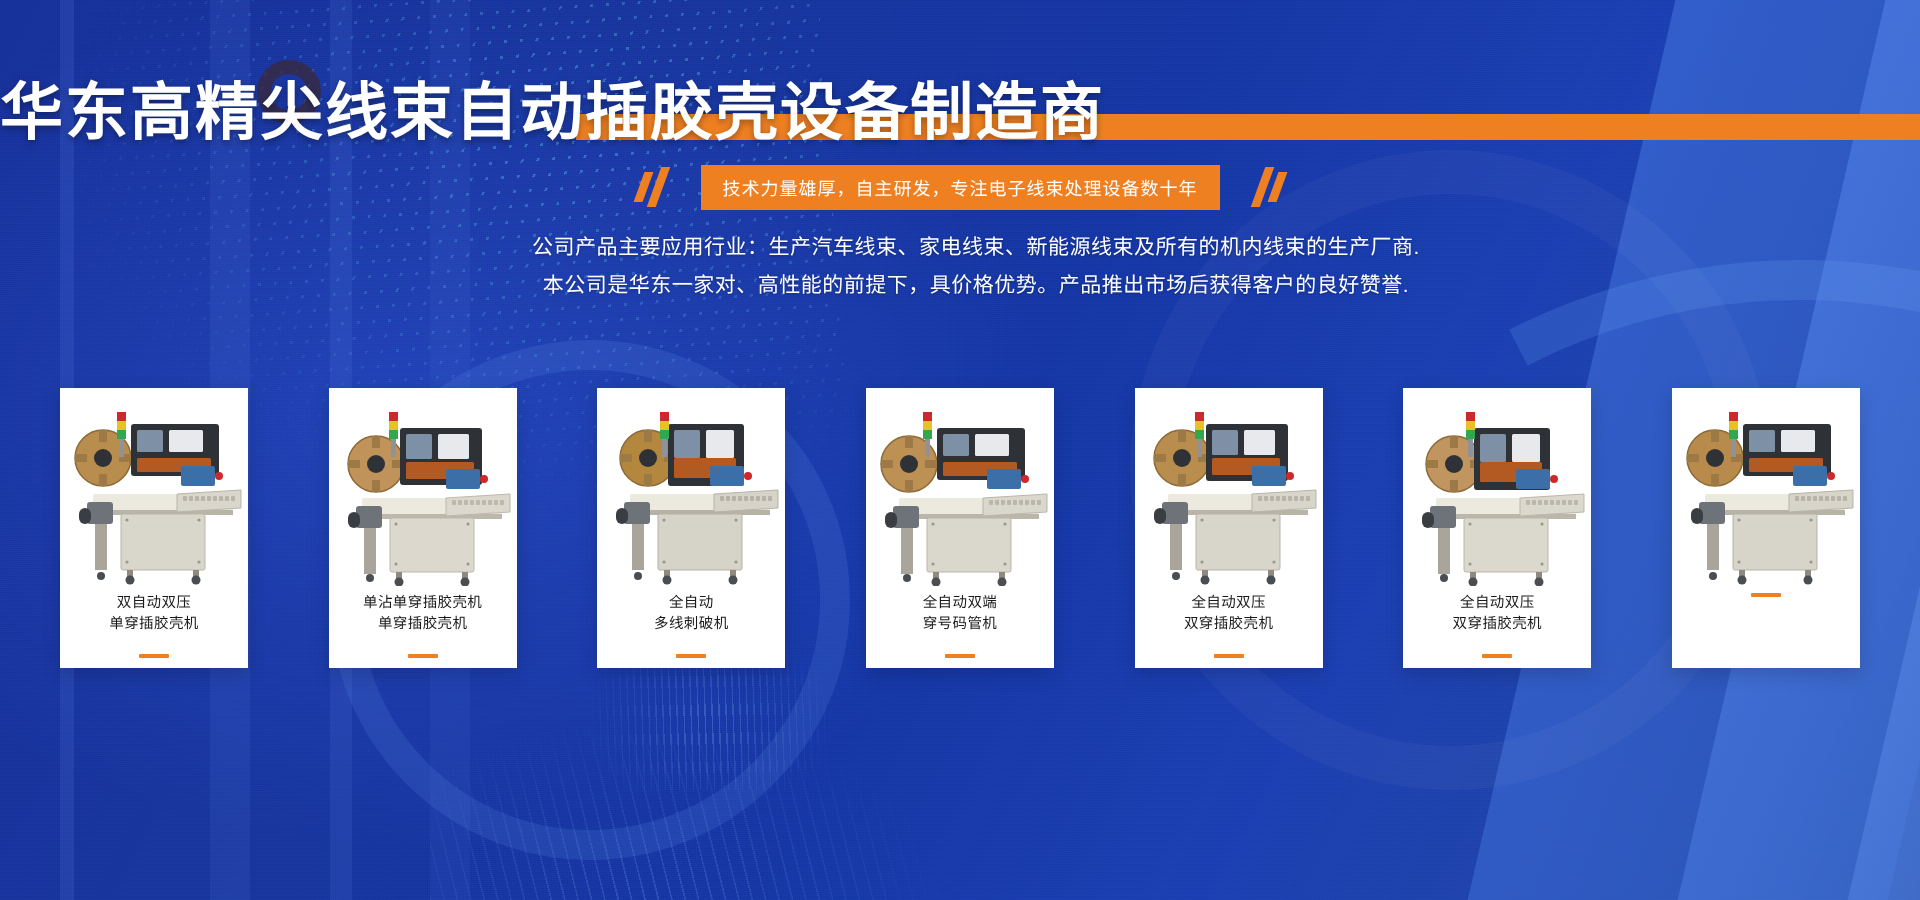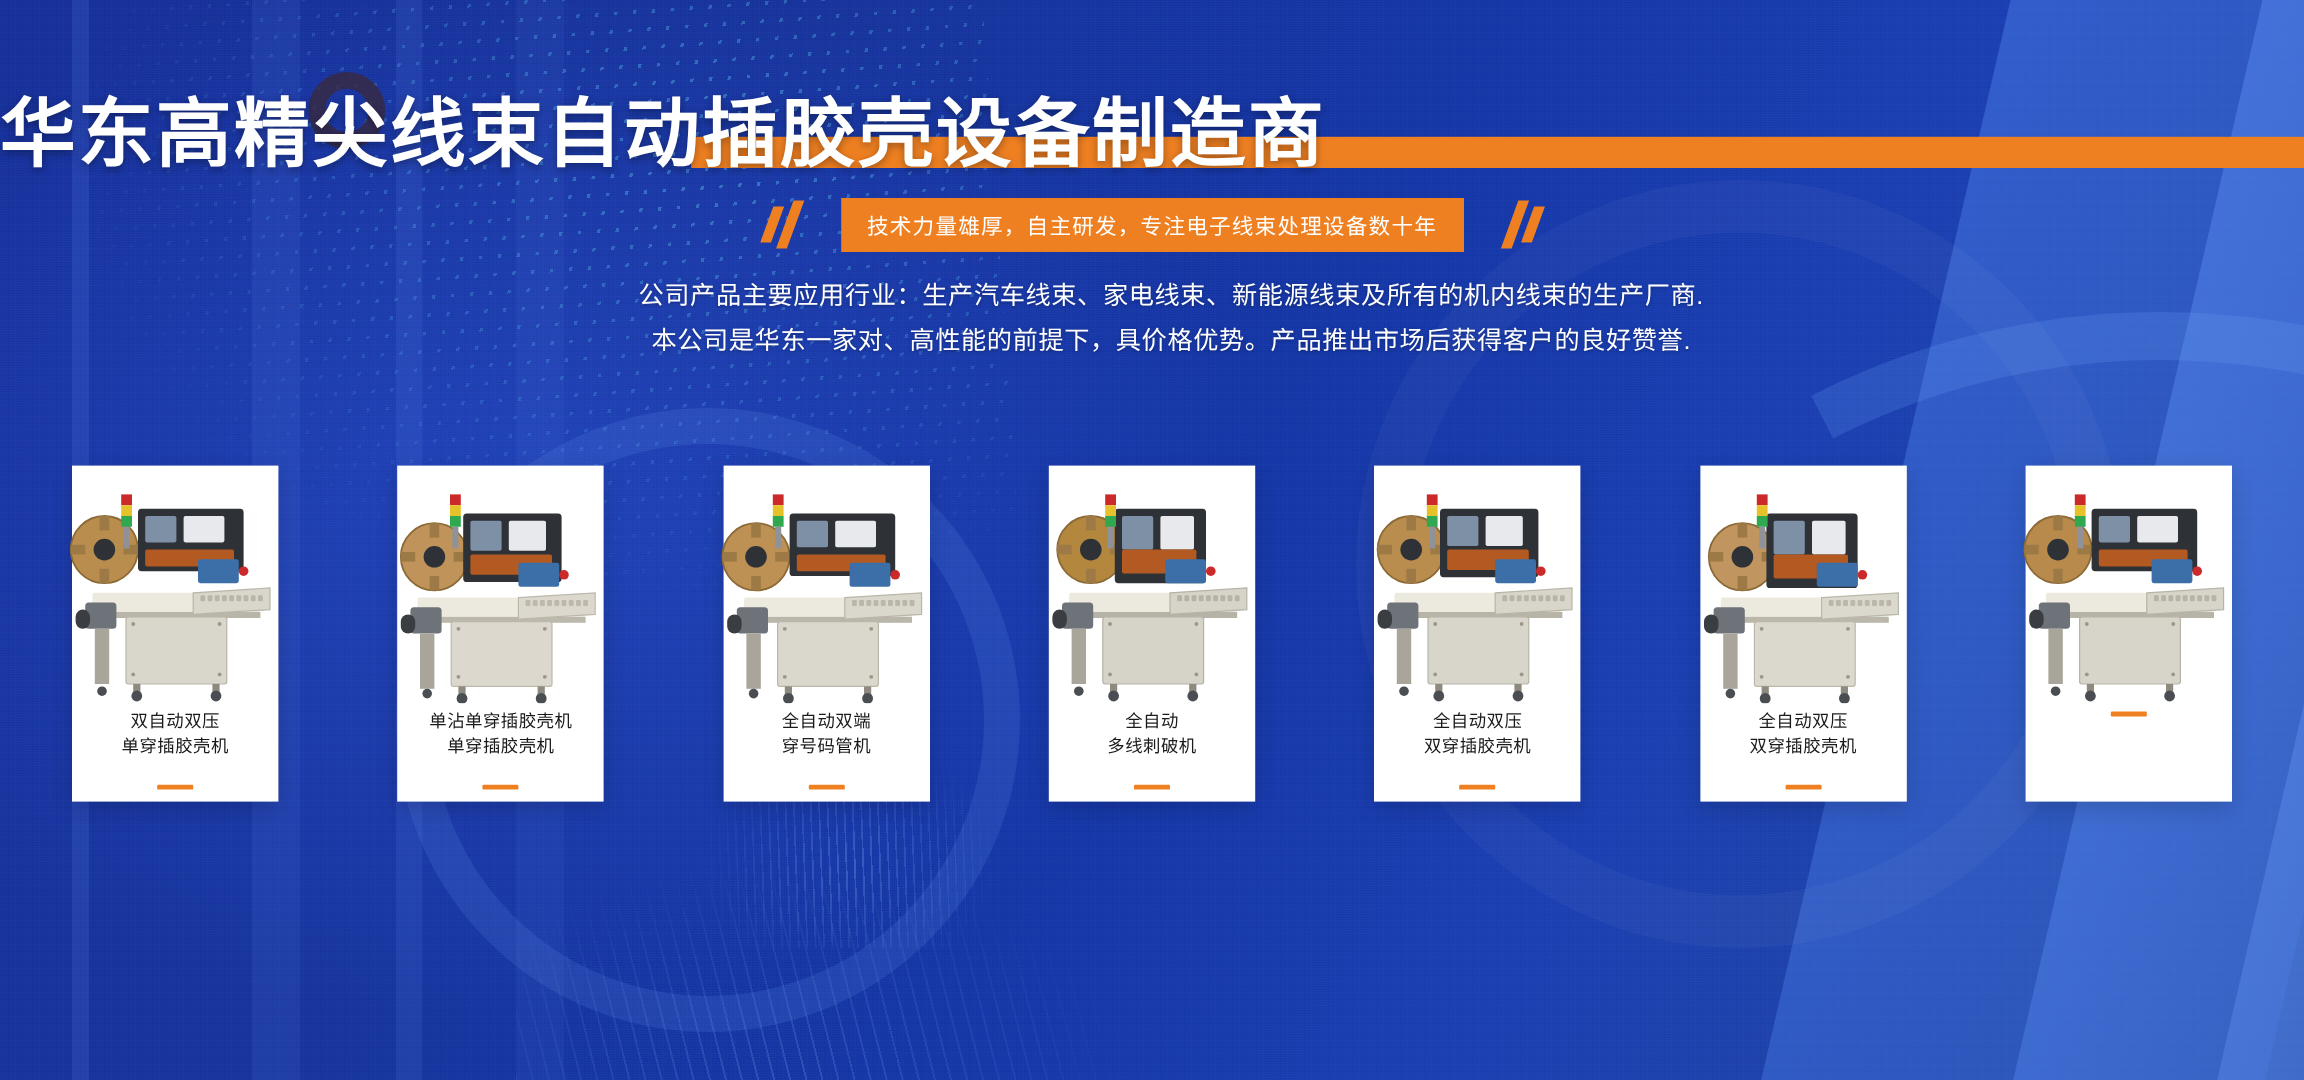--- a/index.html
+++ b/index.html
@@ -186,24 +186,24 @@
   }
   .para p{ white-space:nowrap; }
 
   
   .cards{
     position:absolute; left:60px; top:388px;
     width:1800px; height:280px;
     display:flex; justify-content:space-between;
   }
   .card{
-    width:172px; height:280px;
+    width:188px; height:280px;
     background:#ffffff;
     display:flex; flex-direction:column;
-    align-items:flex-end;
+    align-items:center;
     box-shadow:0 6px 18px rgba(0,0,0,.16);
   }
   .card-img{
     width:188px; height:200px;
     display:flex; align-items:center; justify-content:center;
     overflow:hidden;
   }
   .card-img svg{ display:block; }
   .card-label{
     flex:1;
@@ -394,20 +394,86 @@
       <div>单沾单穿插胶壳机</div>
       <div>单穿插胶壳机</div>
     </div>
     <div class="card-underline"></div>
   </div>
 
   <div class="card">
     <div class="card-img">
   <svg width="178" height="196" viewBox="0 0 178 196">
 
+    <g transform="translate(16,38)">
+      <circle cx="30" cy="30" r="28" fill="#b4873f" stroke="#8c6a37" stroke-width="1.5"></circle>
+      <circle cx="30" cy="30" r="9" fill="#2e3136"></circle>
+      <rect x="26" y="2" width="8" height="12" fill="#9d7a45"></rect>
+      <rect x="26" y="46" width="8" height="12" fill="#9d7a45"></rect>
+      <rect x="2" y="26" width="12" height="8" fill="#9d7a45"></rect>
+      <rect x="46" y="26" width="12" height="8" fill="#9d7a45"></rect>
+    </g>
+
+    <rect x="66" y="34" width="76" height="62" rx="3" fill="#2e3136"></rect>
+    <rect x="72" y="40" width="26" height="28" rx="1.5" fill="#7d90a6"></rect>
+    <rect x="104" y="40" width="28" height="28" rx="1.5" fill="#e7e9ec"></rect>
+    <rect x="72" y="68" width="62" height="20" rx="1.5" fill="#c9611d" opacity=".85"></rect>
+
+    <rect x="108" y="76" width="34" height="20" rx="2" fill="#3c6fa8"></rect>
+    <circle cx="146" cy="86" r="4" fill="#cc2a2a"></circle>
+
+    <rect x="58" y="22" width="9" height="9" fill="#cc2a2a"></rect>
+    <rect x="58" y="31" width="9" height="9" fill="#e6c22a"></rect>
+    <rect x="58" y="40" width="9" height="9" fill="#2fa84f"></rect>
+    <rect x="60" y="49" width="5" height="18" fill="#8f9399"></rect>
+
+    <rect x="28" y="104" width="140" height="16" rx="2" fill="#eceade"></rect>
+    <rect x="28" y="120" width="140" height="5" fill="#b6b2a5"></rect>
+
+    <polygon points="112,104 176,100 176,118 112,122" fill="#d6d3c8" stroke="#b6b2a5" stroke-width="1"></polygon>
+    <g fill="#b6b2a5">
+      <rect x="118" y="106" width="4" height="5" rx="1"></rect>
+              <rect x="124" y="106" width="4" height="5" rx="1"></rect>
+              <rect x="130" y="106" width="4" height="5" rx="1"></rect>
+              <rect x="136" y="106" width="4" height="5" rx="1"></rect>
+              <rect x="142" y="106" width="4" height="5" rx="1"></rect>
+              <rect x="148" y="106" width="4" height="5" rx="1"></rect>
+              <rect x="154" y="106" width="4" height="5" rx="1"></rect>
+              <rect x="160" y="106" width="4" height="5" rx="1"></rect>
+              <rect x="166" y="106" width="4" height="5" rx="1"></rect>
+    </g>
+
+    <rect x="56" y="124" width="84" height="56" rx="2" fill="#d6d3c8" stroke="#b6b2a5" stroke-width="1"></rect>
+    <circle cx="62" cy="130" r="1.6" fill="#9b978a"></circle>
+    <circle cx="134" cy="130" r="1.6" fill="#9b978a"></circle>
+    <circle cx="62" cy="172" r="1.6" fill="#9b978a"></circle>
+    <circle cx="134" cy="172" r="1.6" fill="#9b978a"></circle>
+
+    <rect x="22" y="112" width="26" height="22" rx="3" fill="#6e7379"></rect>
+    <rect x="14" y="118" width="12" height="16" rx="6" fill="#3a3d42"></rect>
+    <rect x="30" y="134" width="12" height="46" fill="#a9a59a"></rect>
+
+    <rect x="62" y="180" width="6" height="8" fill="#8e8a80"></rect>
+    <rect x="128" y="180" width="6" height="8" fill="#8e8a80"></rect>
+    <circle cx="65" cy="190" r="4.5" fill="#4a4d52"></circle>
+    <circle cx="131" cy="190" r="4.5" fill="#4a4d52"></circle>
+    <circle cx="36" cy="186" r="4" fill="#4a4d52"></circle>
+  </svg>
+        </div>
+    <div class="card-label">
+      <div>全自动</div>
+      <div>多线刺破机</div>
+    </div>
+    <div class="card-underline"></div>
+  </div>
+
+  <div class="card">
+    <div class="card-img">
+  <svg width="178" height="196" viewBox="0 0 178 196">
+
     <g transform="translate(8,44)">
       <circle cx="30" cy="30" r="28" fill="#bd9054" stroke="#8c6a37" stroke-width="1.5"></circle>
       <circle cx="30" cy="30" r="9" fill="#2e3136"></circle>
       <rect x="26" y="2" width="8" height="12" fill="#9d7a45"></rect>
       <rect x="26" y="46" width="8" height="12" fill="#9d7a45"></rect>
       <rect x="2" y="26" width="12" height="8" fill="#9d7a45"></rect>
       <rect x="46" y="26" width="12" height="8" fill="#9d7a45"></rect>
     </g>
 
     <rect x="66" y="38" width="88" height="52" rx="3" fill="#2e3136"></rect>
@@ -460,86 +526,20 @@
       <div>全自动双端</div>
       <div>穿号码管机</div>
     </div>
     <div class="card-underline"></div>
   </div>
 
   <div class="card">
     <div class="card-img">
   <svg width="178" height="196" viewBox="0 0 178 196">
 
-    <g transform="translate(16,38)">
-      <circle cx="30" cy="30" r="28" fill="#b4873f" stroke="#8c6a37" stroke-width="1.5"></circle>
-      <circle cx="30" cy="30" r="9" fill="#2e3136"></circle>
-      <rect x="26" y="2" width="8" height="12" fill="#9d7a45"></rect>
-      <rect x="26" y="46" width="8" height="12" fill="#9d7a45"></rect>
-      <rect x="2" y="26" width="12" height="8" fill="#9d7a45"></rect>
-      <rect x="46" y="26" width="12" height="8" fill="#9d7a45"></rect>
-    </g>
-
-    <rect x="66" y="34" width="76" height="62" rx="3" fill="#2e3136"></rect>
-    <rect x="72" y="40" width="26" height="28" rx="1.5" fill="#7d90a6"></rect>
-    <rect x="104" y="40" width="28" height="28" rx="1.5" fill="#e7e9ec"></rect>
-    <rect x="72" y="68" width="62" height="20" rx="1.5" fill="#c9611d" opacity=".85"></rect>
-
-    <rect x="108" y="76" width="34" height="20" rx="2" fill="#3c6fa8"></rect>
-    <circle cx="146" cy="86" r="4" fill="#cc2a2a"></circle>
-
-    <rect x="58" y="22" width="9" height="9" fill="#cc2a2a"></rect>
-    <rect x="58" y="31" width="9" height="9" fill="#e6c22a"></rect>
-    <rect x="58" y="40" width="9" height="9" fill="#2fa84f"></rect>
-    <rect x="60" y="49" width="5" height="18" fill="#8f9399"></rect>
-
-    <rect x="28" y="104" width="140" height="16" rx="2" fill="#eceade"></rect>
-    <rect x="28" y="120" width="140" height="5" fill="#b6b2a5"></rect>
-
-    <polygon points="112,104 176,100 176,118 112,122" fill="#d6d3c8" stroke="#b6b2a5" stroke-width="1"></polygon>
-    <g fill="#b6b2a5">
-      <rect x="118" y="106" width="4" height="5" rx="1"></rect>
-              <rect x="124" y="106" width="4" height="5" rx="1"></rect>
-              <rect x="130" y="106" width="4" height="5" rx="1"></rect>
-              <rect x="136" y="106" width="4" height="5" rx="1"></rect>
-              <rect x="142" y="106" width="4" height="5" rx="1"></rect>
-              <rect x="148" y="106" width="4" height="5" rx="1"></rect>
-              <rect x="154" y="106" width="4" height="5" rx="1"></rect>
-              <rect x="160" y="106" width="4" height="5" rx="1"></rect>
-              <rect x="166" y="106" width="4" height="5" rx="1"></rect>
-    </g>
-
-    <rect x="56" y="124" width="84" height="56" rx="2" fill="#d6d3c8" stroke="#b6b2a5" stroke-width="1"></rect>
-    <circle cx="62" cy="130" r="1.6" fill="#9b978a"></circle>
-    <circle cx="134" cy="130" r="1.6" fill="#9b978a"></circle>
-    <circle cx="62" cy="172" r="1.6" fill="#9b978a"></circle>
-    <circle cx="134" cy="172" r="1.6" fill="#9b978a"></circle>
-
-    <rect x="22" y="112" width="26" height="22" rx="3" fill="#6e7379"></rect>
-    <rect x="14" y="118" width="12" height="16" rx="6" fill="#3a3d42"></rect>
-    <rect x="30" y="134" width="12" height="46" fill="#a9a59a"></rect>
-
-    <rect x="62" y="180" width="6" height="8" fill="#8e8a80"></rect>
-    <rect x="128" y="180" width="6" height="8" fill="#8e8a80"></rect>
-    <circle cx="65" cy="190" r="4.5" fill="#4a4d52"></circle>
-    <circle cx="131" cy="190" r="4.5" fill="#4a4d52"></circle>
-    <circle cx="36" cy="186" r="4" fill="#4a4d52"></circle>
-  </svg>
-        </div>
-    <div class="card-label">
-      <div>全自动</div>
-      <div>多线刺破机</div>
-    </div>
-    <div class="card-underline"></div>
-  </div>
-
-  <div class="card">
-    <div class="card-img">
-  <svg width="178" height="196" viewBox="0 0 178 196">
-
     <g transform="translate(12,38)">
       <circle cx="30" cy="30" r="28" fill="#b98d4e" stroke="#8c6a37" stroke-width="1.5"></circle>
       <circle cx="30" cy="30" r="9" fill="#2e3136"></circle>
       <rect x="26" y="2" width="8" height="12" fill="#9d7a45"></rect>
       <rect x="26" y="46" width="8" height="12" fill="#9d7a45"></rect>
       <rect x="2" y="26" width="12" height="8" fill="#9d7a45"></rect>
       <rect x="46" y="26" width="12" height="8" fill="#9d7a45"></rect>
     </g>
 
     <rect x="66" y="34" width="82" height="57" rx="3" fill="#2e3136"></rect>

